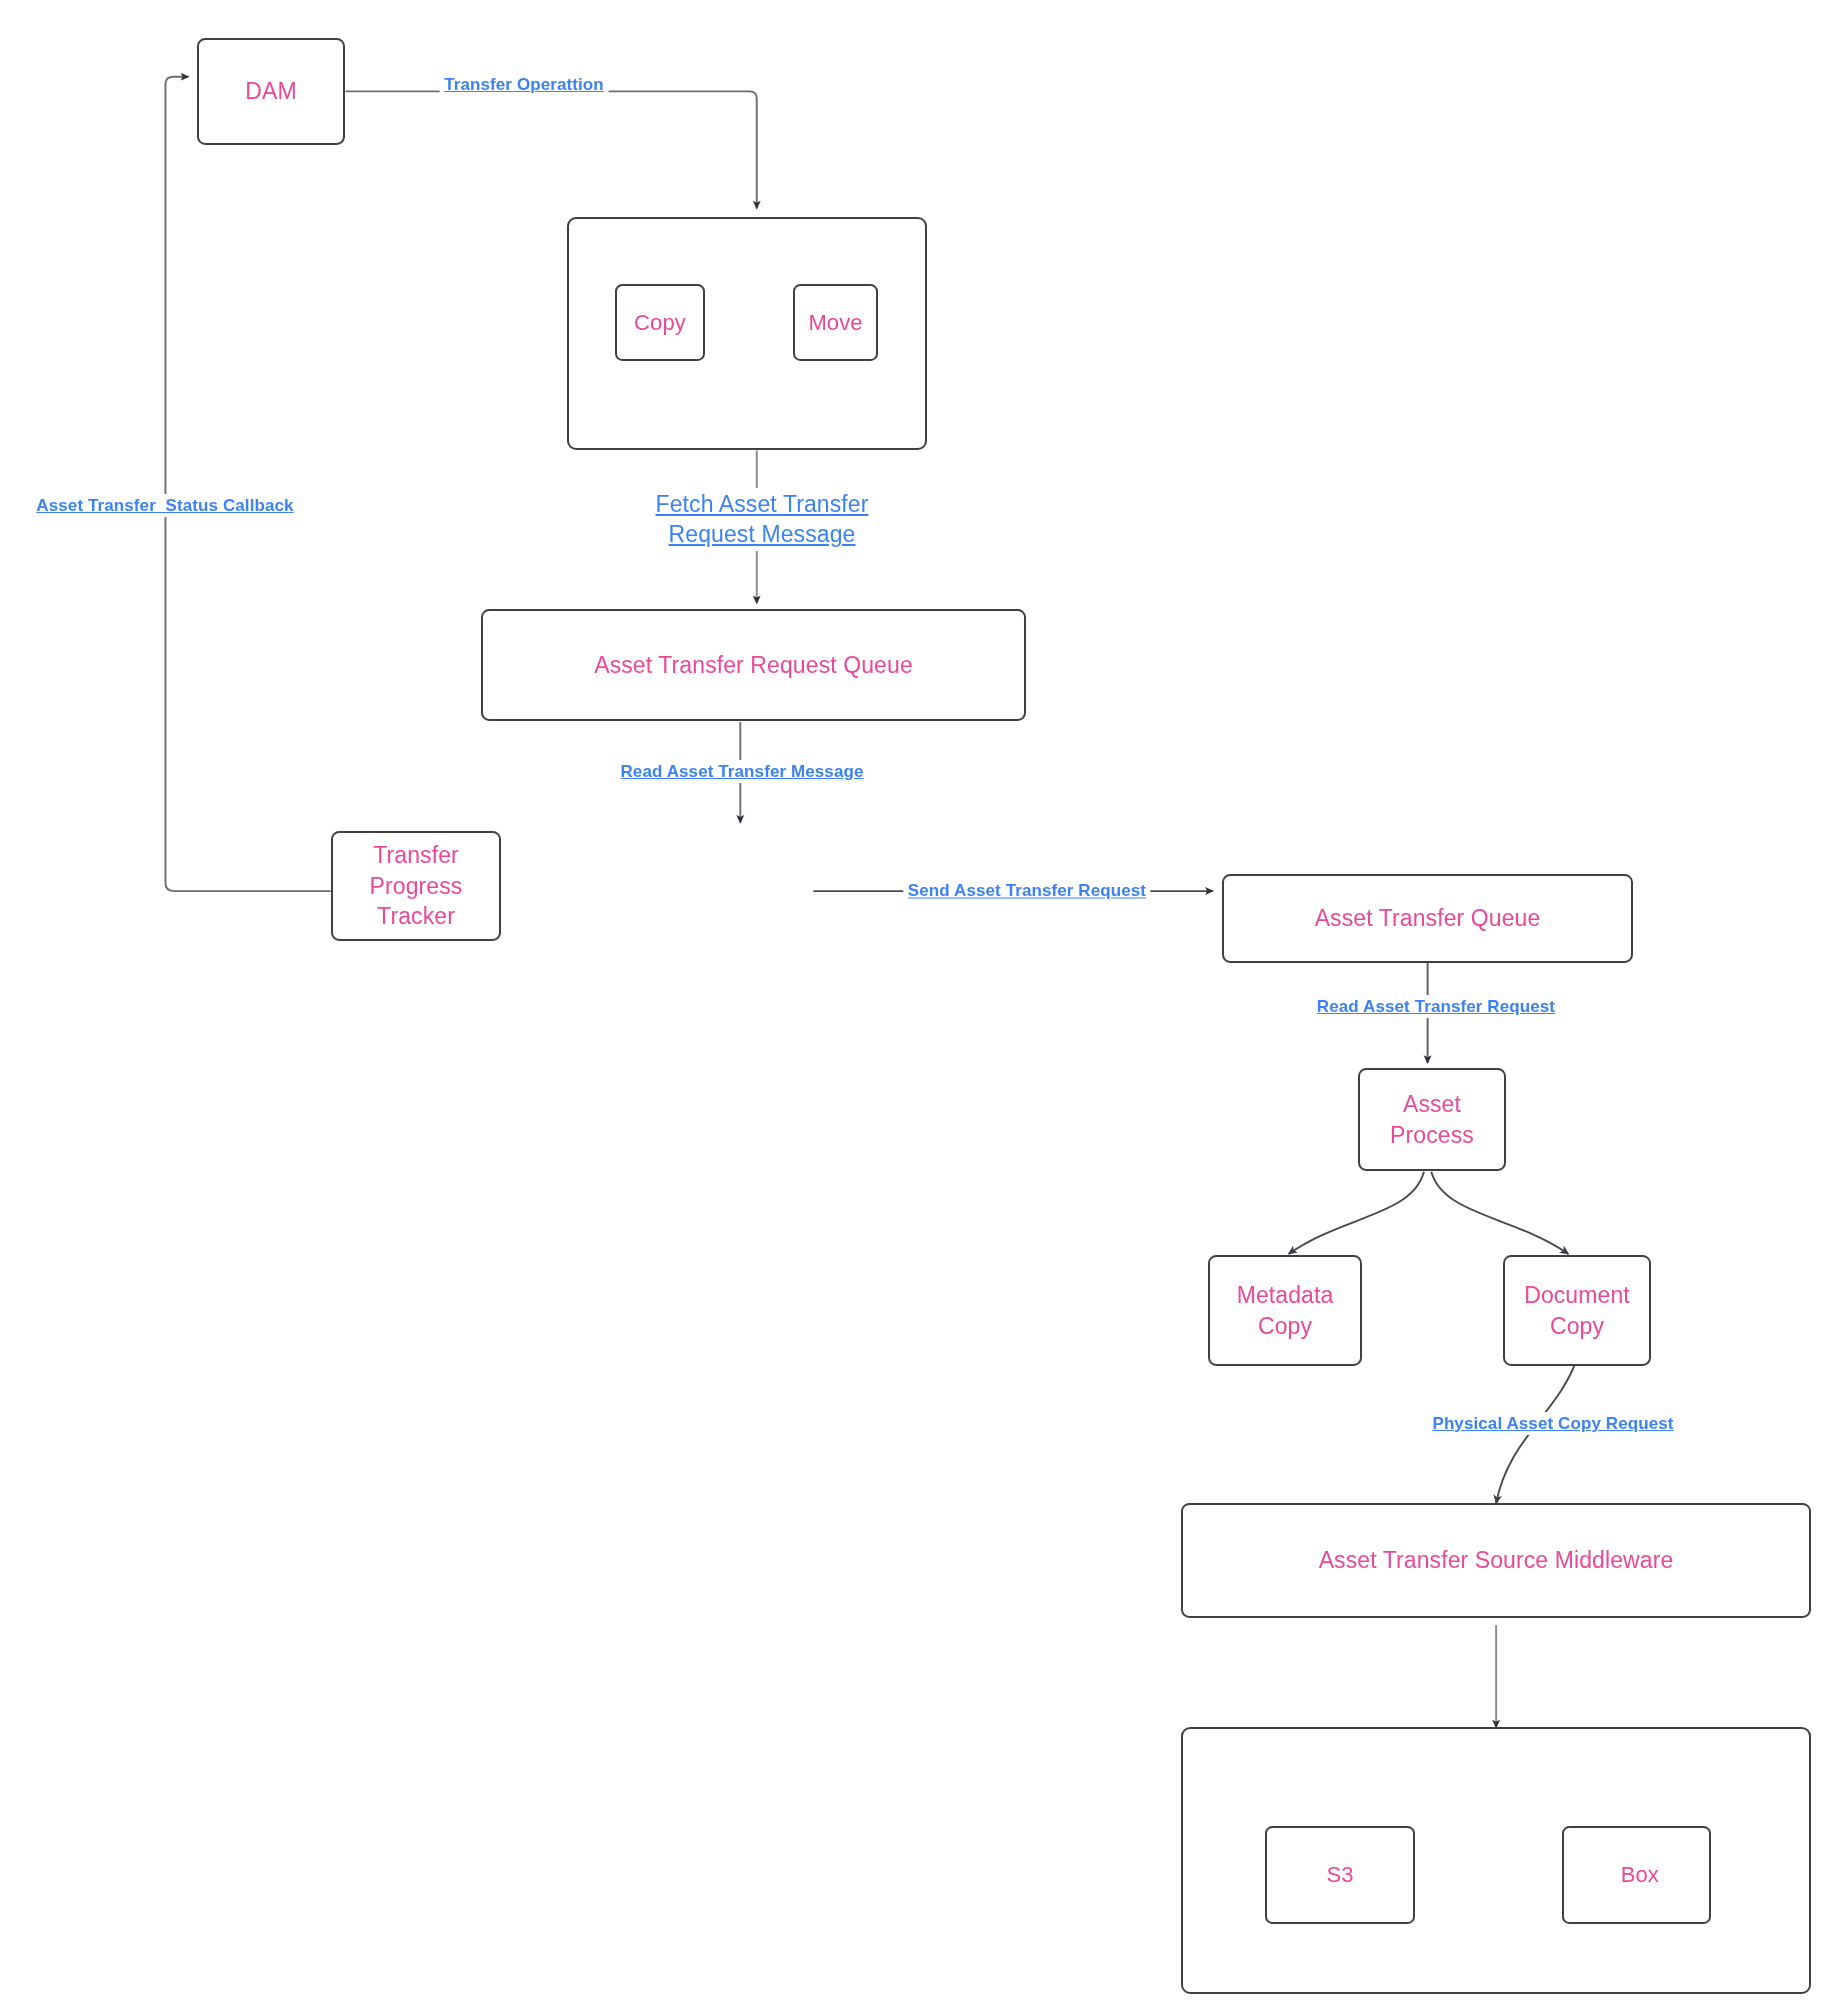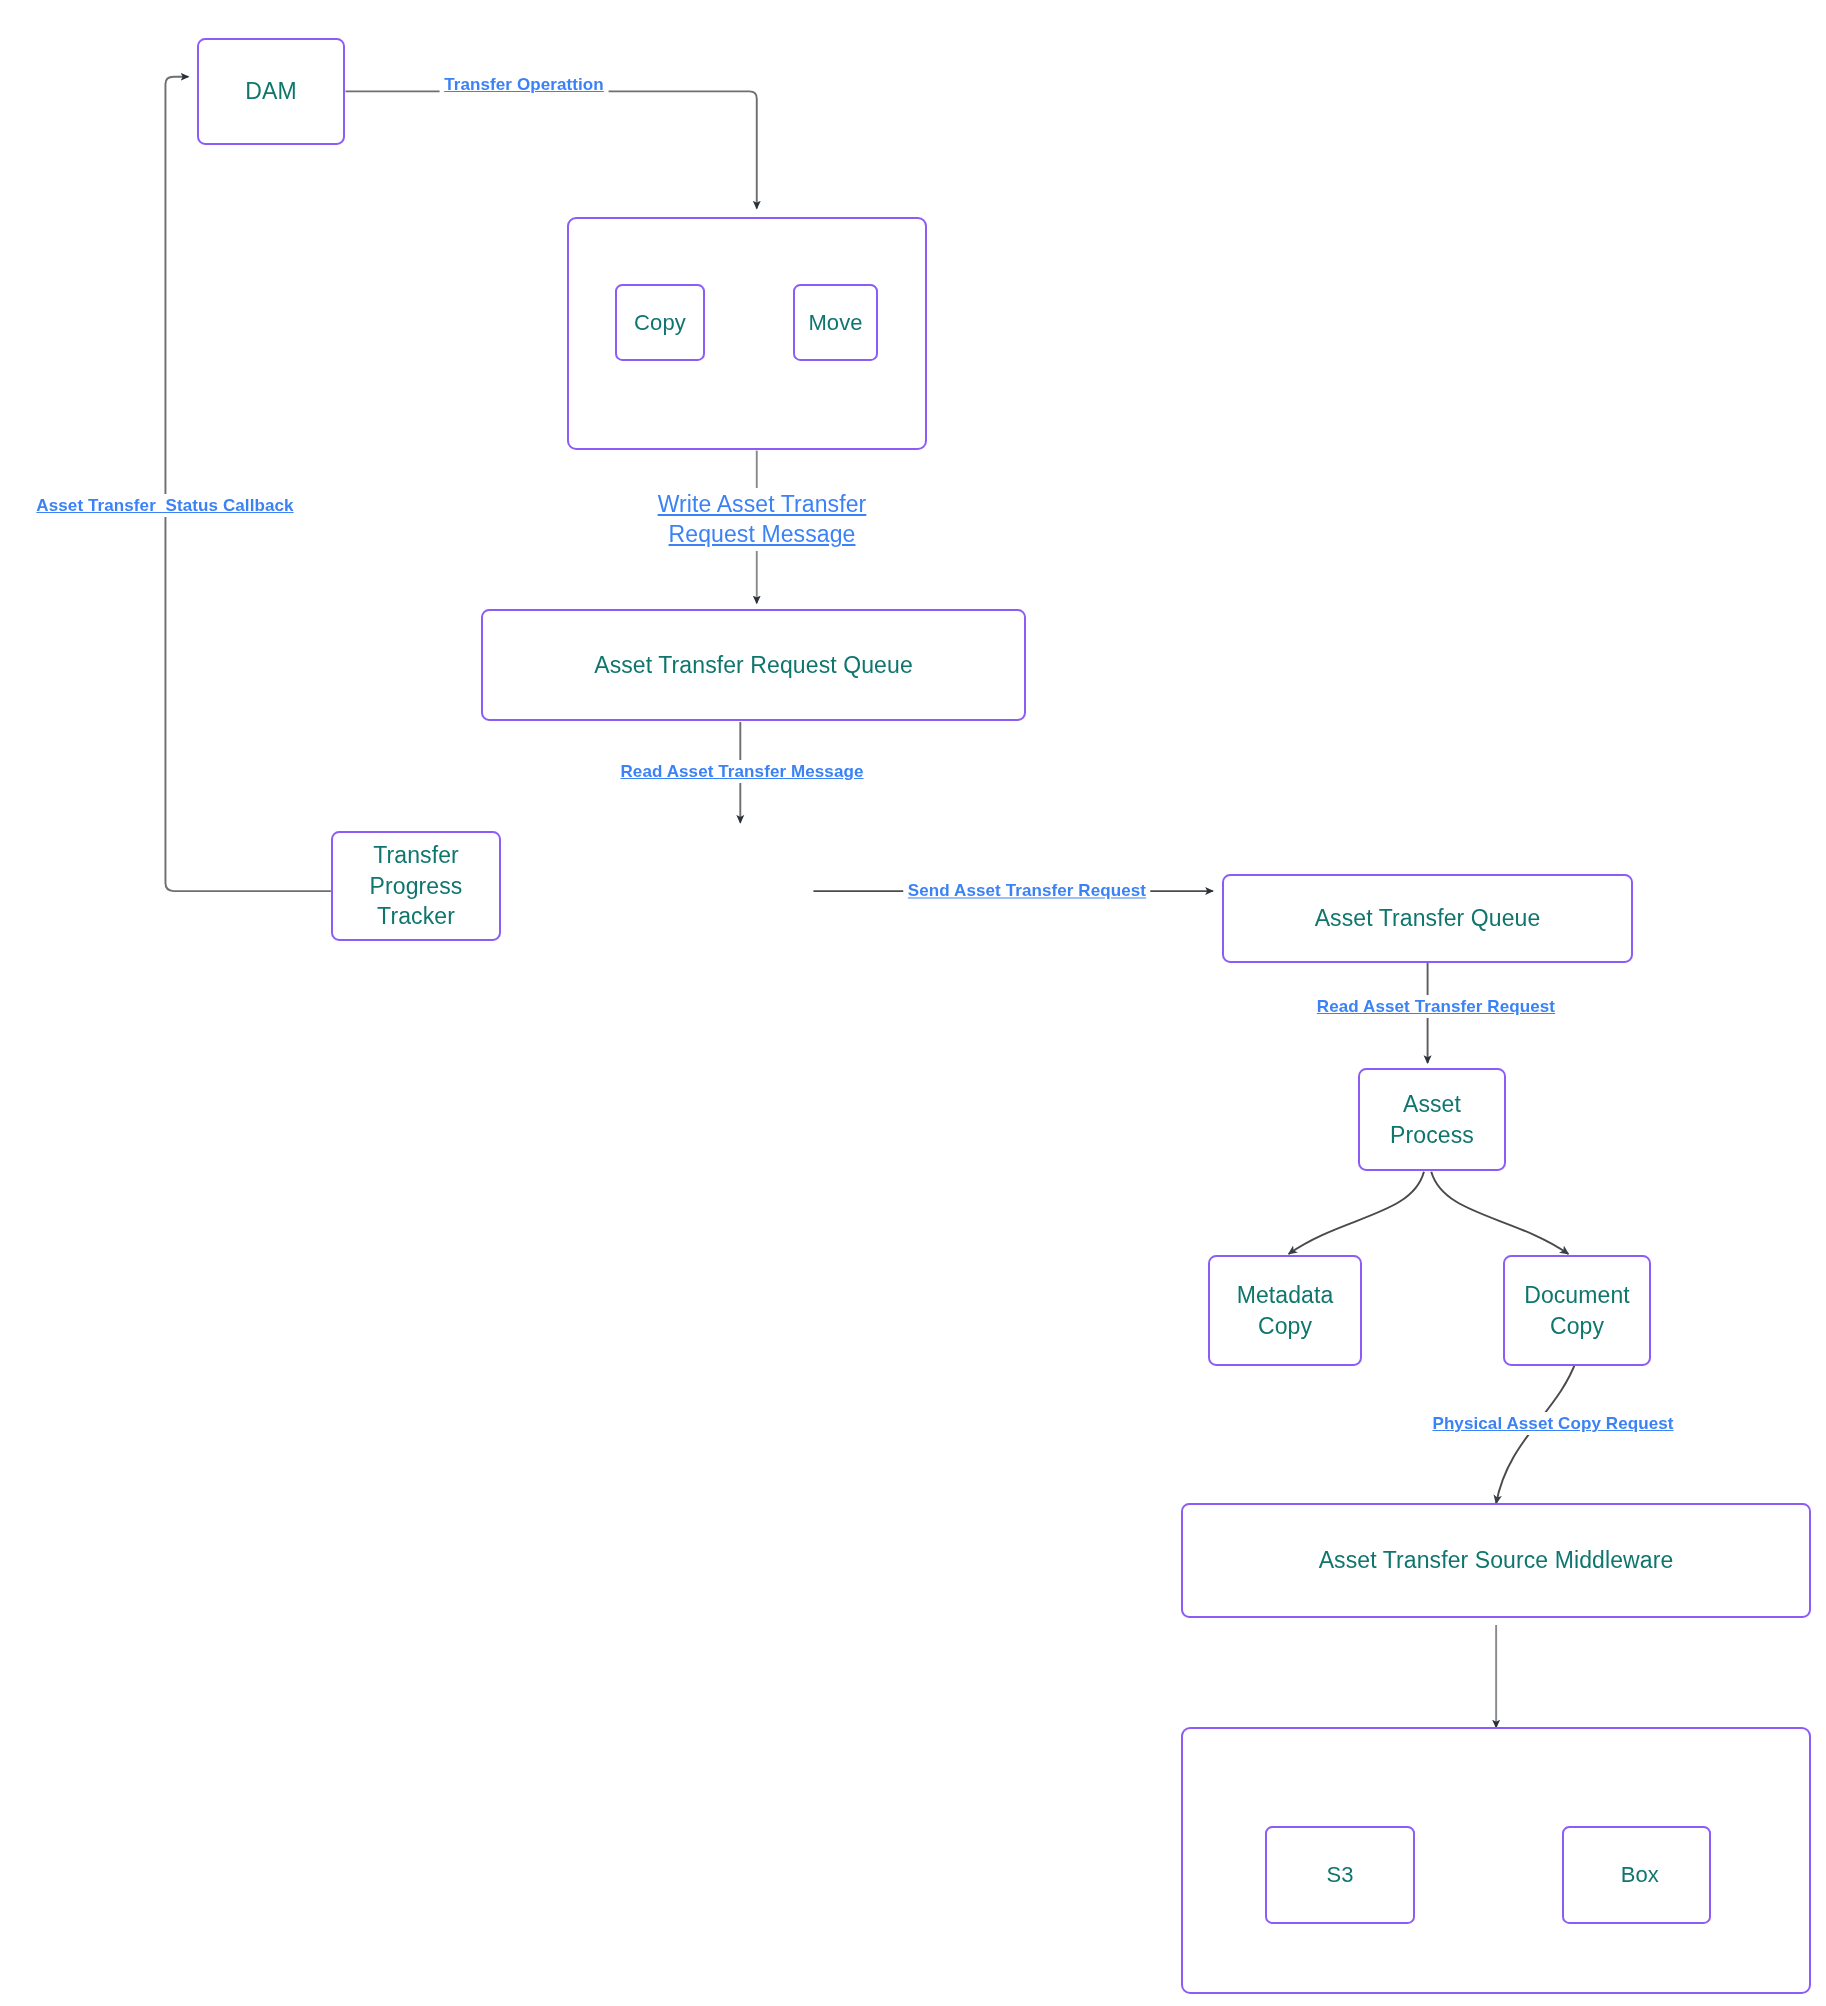--- a/index.html
+++ b/index.html
@@ -24,30 +24,30 @@
     left: 0;
     top: 0;
     width: 1827px;
     height: 2007px;
     pointer-events: none;
   }
   .node {
     position: absolute;
     box-sizing: border-box;
     background: #ffffff;
-    border: 2px solid #8b5cf6;
+    border: 2px solid #404040;
     border-radius: 8.2px;
     display: flex;
     align-items: center;
     justify-content: center;
     text-align: center;
     font-size: 23px;
     font-weight: 400;
     line-height: 1.33;
-    color: #0f766e;
+    color: #ec4899;
     letter-spacing: 0.1px;
     padding: 3.7px 7.3px;
     white-space: pre-line;
   }
   .node.group {
     border-radius: 9.1px;
     display: block;
   }
   .node.small {
     font-size: 22px;
@@ -140,21 +140,21 @@
 
   <div class="node group" style="left:1181px; top:1727px; width:630px; height:267px;">
     <div class="node small" style="left:82px; top:97px; width:150px; height:98px; position:absolute;">S3</div>
     <div class="node small" style="left:379px; top:97px; width:149px; height:98px; position:absolute;padding-left:14px;">Box</div>
   </div>
 
   <div class="edge-label lbl-center" style="left:524px; top:73px;">Transfer Operattion</div>
 
   <div class="edge-label lbl-center" style="left:165px; top:494px;">Asset Transfer  Status Callback</div>
 
-  <div class="edge-label plain lbl-center" style="left:762px; top:488px;">Write Asset Transfer
+  <div class="edge-label plain lbl-center" style="left:762px; top:488px;">Fetch Asset Transfer
 Request Message</div>
 
   <div class="edge-label lbl-center" style="left:742px; top:760px;text-align:center;">Read Asset Transfer Message</div>
 
   <div class="edge-label lbl-center" style="left:1027px; top:891px; transform:translate(-50%,-50%);">Send Asset Transfer Request</div>
 
   <div class="edge-label lbl-center" style="left:1436px; top:995px;">Read Asset Transfer Request</div>
 
   <div class="edge-label lbl-center" style="left:1553px; top:1412px;">Physical Asset Copy Request</div>
 

